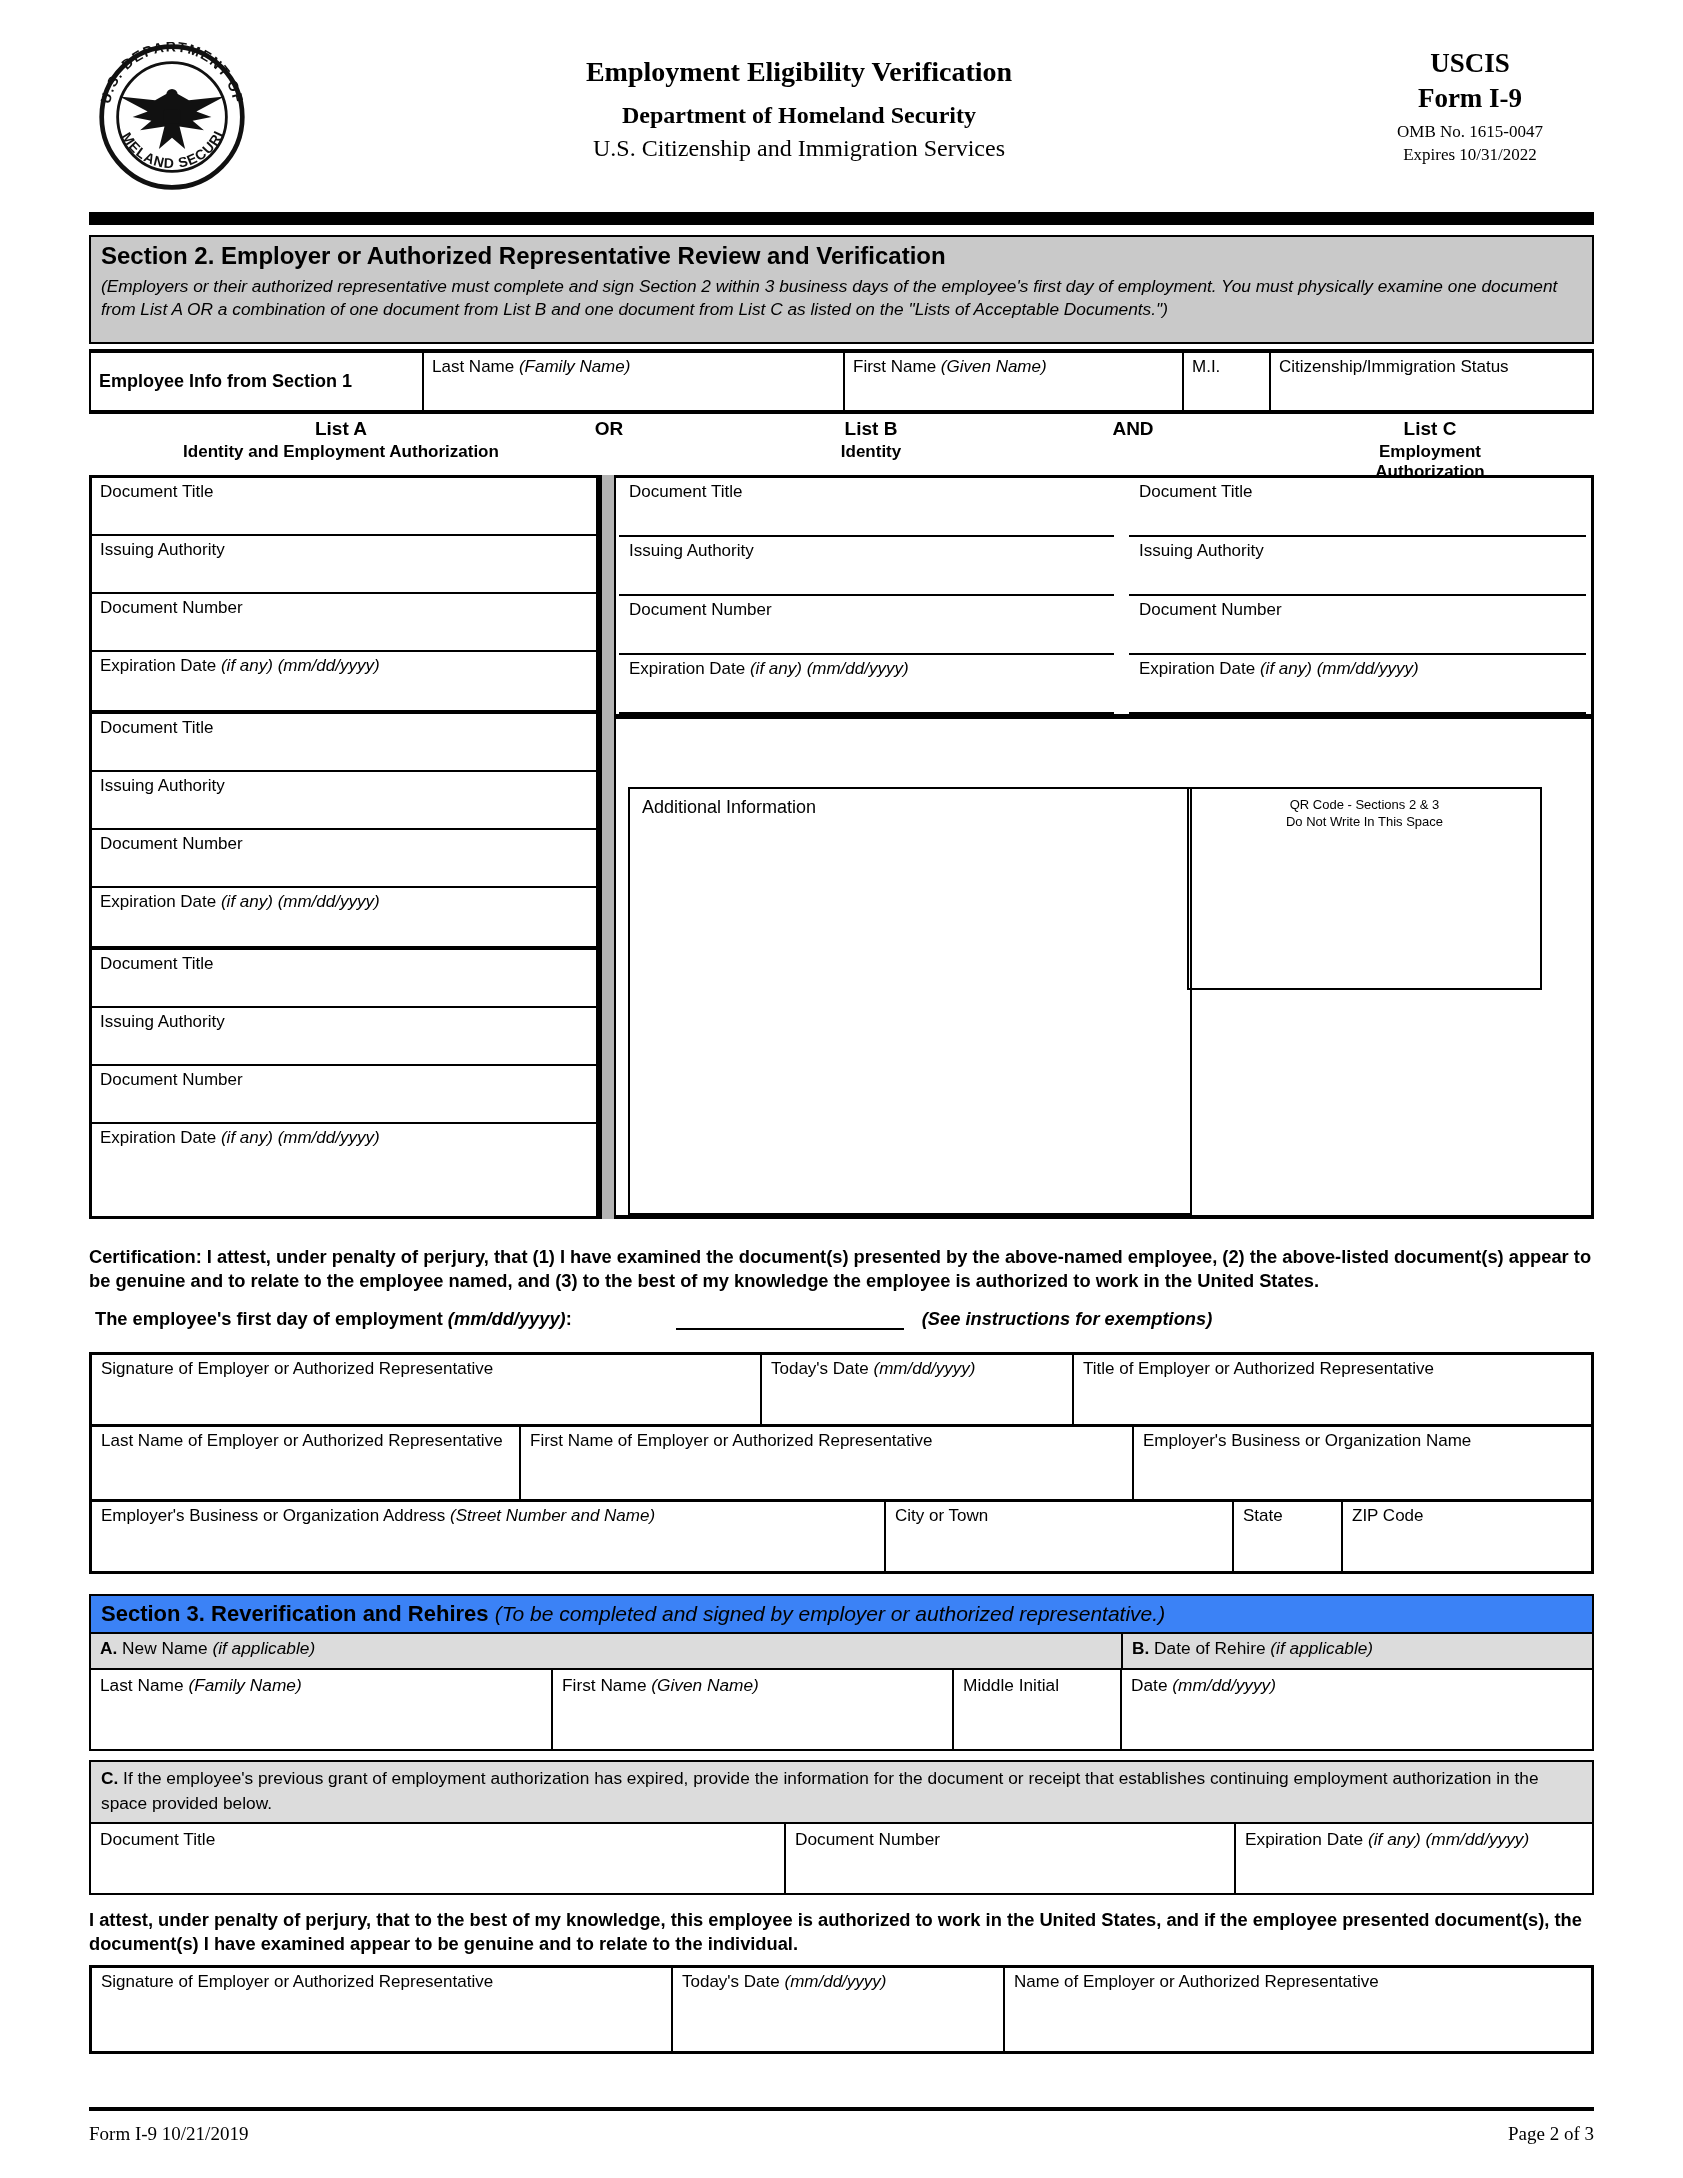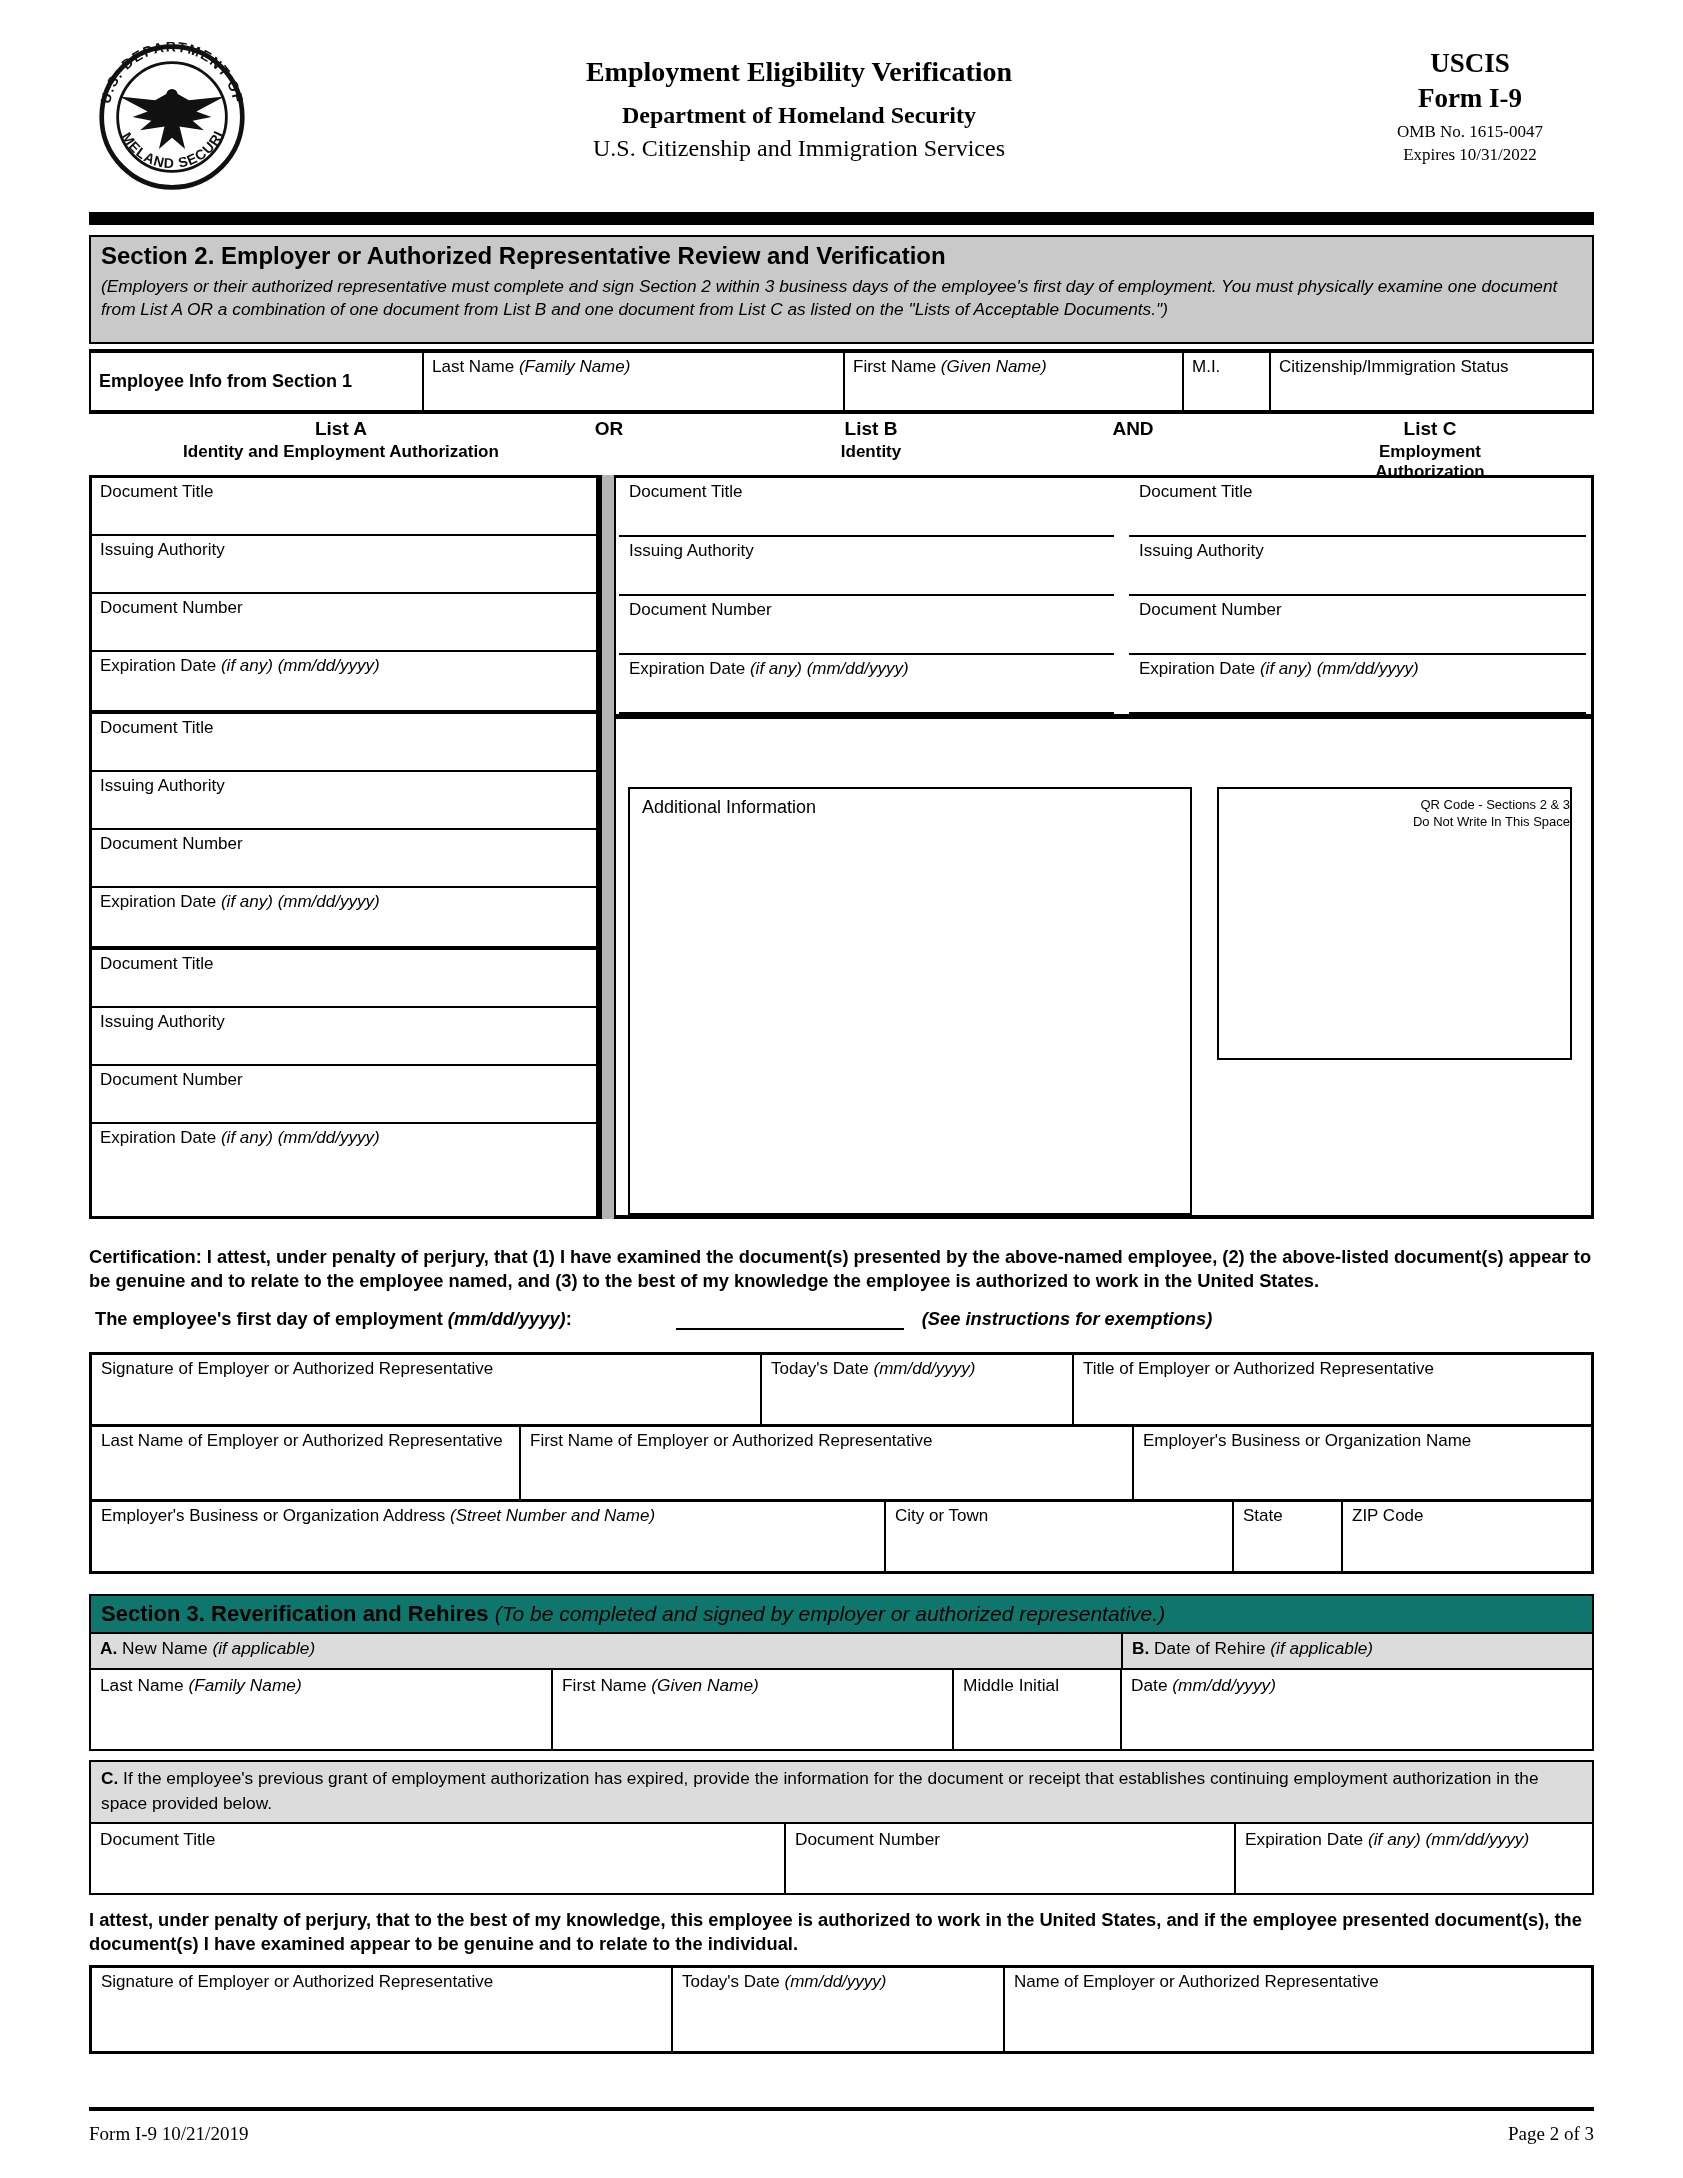--- a/index.html
+++ b/index.html
@@ -50,38 +50,38 @@
   .la-field { height: 58px; border-bottom: 2px solid #000; padding: 4px 8px; font-size: 17px; }
   .la-field:last-child { border-bottom: none; }
   .gray-divider { width: 17px; background: #b3b3b3; border-left: 3px solid #000; border-right: 2px solid #000; }
   .right-col { flex: 1; border-top: 3px solid #000; border-right: 3px solid #000; border-bottom: 4px solid #000; position: relative; height: 744px; }
   .bc-row { display: flex; }
   .bc-col-b { width: 495px; margin-left: 3px; }
   .bc-col-c { width: 457px; margin-left: 15px; }
   .bc-field { height: 59px; border-bottom: 2px solid #000; padding: 4px 10px; font-size: 17px; }
   .bc-thick { height: 5px; background: #000; }
   .addl-box { position: absolute; left: 12px; top: 309px; width: 564px; height: 428px; border: 2px solid #000; padding: 8px 12px; font-size: 18px; }
-  .qr-box { position: absolute; left: 601px; top: 309px; width: 355px; height: 273px; border: 2px solid #000; text-align: right; font-size: 13px; padding-top: 7px; line-height: 1.35; }
+  .qr-box { position: absolute; left: 571px; top: 309px; width: 355px; height: 203px; border: 2px solid #000; text-align: center; font-size: 13px; padding-top: 7px; line-height: 1.35; }
   i { font-style: italic; }
 
   
   .cert { margin-top: 26px; font-size: 18.3px; font-weight: bold; line-height: 1.33; }
   .first-day { margin-top: 15px; font-size: 18.3px; font-weight: bold; padding-left: 6px; }
   .fd-blank { display: inline-block; width: 228px; border-bottom: 2px solid #000; margin: 0 18px 0 104px; height: 22px; vertical-align: bottom; }
 
   
   .sig-table { border: 3px solid #000; margin-top: 22px; }
   .sig-row { display: flex; border-top: 3px solid #000; }
   .sig-row:first-child { border-top: none; }
   .sig-cell { border-left: 2px solid #000; padding: 4px 9px; font-size: 17px; }
   .sig-cell:first-child { border-left: none; }
   .h70 { height: 69px; } .h73 { height: 72px; }
 
   
-  .sec3-hdr { border: 2px solid #000; background: #0f766e; margin-top: 20px; padding: 5px 10px; font-size: 21px; }
+  .sec3-hdr { border: 2px solid #000; background: #3b82f6; margin-top: 20px; padding: 5px 10px; font-size: 21px; }
   .sec3-hdr b { font-size: 22px; }
   .s3-ab { display: flex; border: 2px solid #000; border-top: none; background: #dcdcdc; }
   .s3-ab-cell { padding: 4px 9px; font-size: 17.3px; height: 34px; border-left: 2px solid #000; }
   .s3-ab-cell:first-child { border-left: none; }
   .s3-names { display: flex; border: 2px solid #000; border-top: none; height: 81px; }
   .s3-cell { border-left: 2px solid #000; padding: 5px 9px; font-size: 17.3px; }
   .s3-cell:first-child { border-left: none; }
   .s3-c { border: 2px solid #000; background: #dcdcdc; margin-top: 9px; padding: 4px 10px 7px 10px; font-size: 17.3px; line-height: 1.4; }
   .s3-docs { display: flex; border: 2px solid #000; border-top: none; height: 71px; }
   .attest { margin-top: 13px; font-size: 18.3px; font-weight: bold; line-height: 1.33; }

